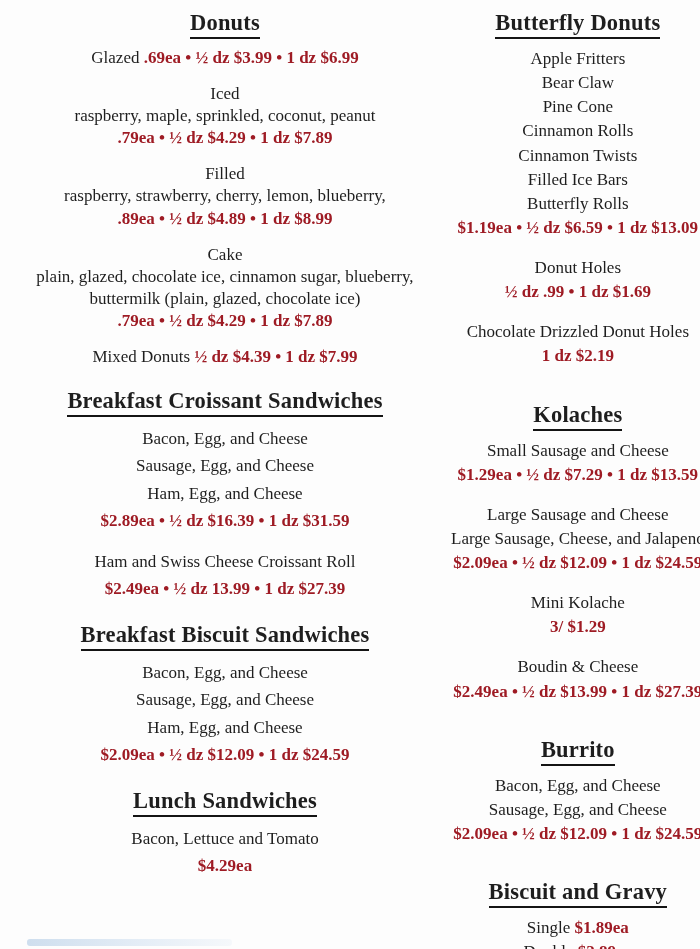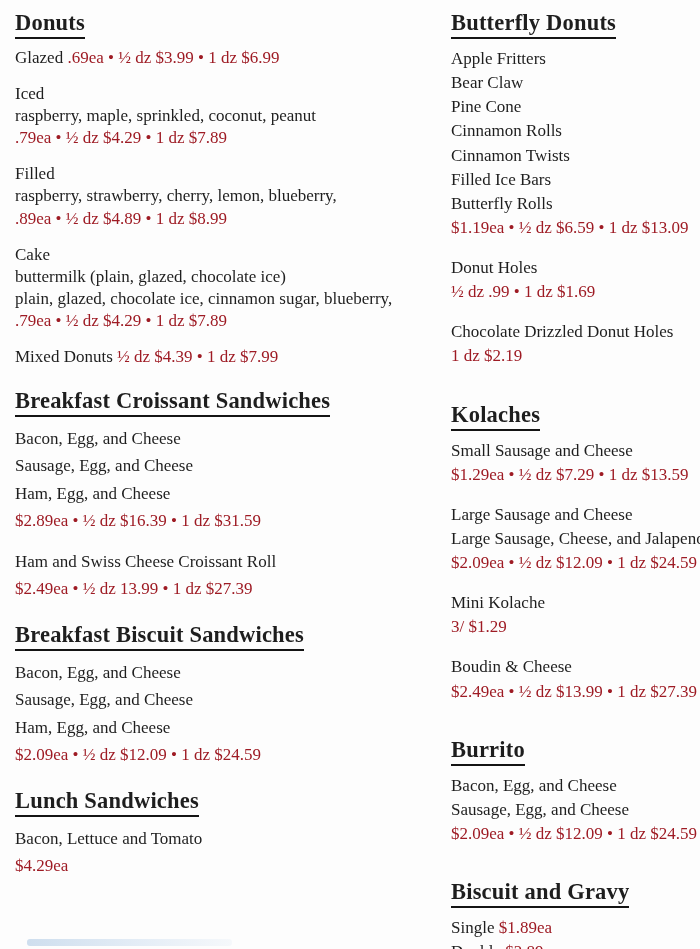--- a/index.html
+++ b/index.html
@@ -15,20 +15,21 @@
     font-family:"Liberation Serif","DejaVu Serif",serif;
     font-size:17px;
     position:relative;
   }
   .menu{
     display:flex;
     gap:16px;
     padding:10px 6px 0 15px;
     width:100%;
     height:100%;
+    text-align:center;
   }
   .col{display:flex;flex-direction:column;}
   .col-left{flex:0 0 420px;}
   .col-right{flex:1 1 auto;}
   .section{margin-bottom:20px;}
   .col-right .section{margin-bottom:17px;}
   .section-title{
     font-size:22.5px;
     font-weight:bold;
     letter-spacing:0.2px;
@@ -43,21 +44,21 @@
   .block:last-child{margin-bottom:0;}
   .col-right .block{margin-bottom:16px;}
   .line{white-space:nowrap;}
   
   .col-left .section:first-child .line{line-height:1.3;}
   .col-left .section:not(:first-child) .line{line-height:1.6;}
   .col-right .line{line-height:1.42;}
   .seg-b{font-weight:normal;}
   .seg-i{}
   .seg-r{}
-  .seg-p{color:var(--price);font-weight:normal;}
+  .seg-p{color:var(--price);font-weight:bold;}
   .artifact-bar{
     position:absolute;
     left:27px;
     bottom:3px;
     width:205px;
     height:7px;
     border-radius:3px;
     background:linear-gradient(90deg, rgba(150,185,220,0.45), rgba(170,200,230,0.28) 60%, rgba(190,212,235,0.12));
   }
 </style>
@@ -76,22 +77,22 @@
           <div class="line"><span class="seg-i">raspberry, maple, sprinkled, coconut, peanut</span></div>
           <div class="line"><span class="seg-p">.79ea • ½ dz $4.29 • 1 dz $7.89</span></div>
         </div>
         <div class="block">
           <div class="line"><span class="seg-b">Filled</span></div>
           <div class="line"><span class="seg-i">raspberry, strawberry, cherry, lemon, blueberry,</span></div>
           <div class="line"><span class="seg-p">.89ea • ½ dz $4.89 • 1 dz $8.99</span></div>
         </div>
         <div class="block">
           <div class="line"><span class="seg-b">Cake</span></div>
+          <div class="line"><span class="seg-i">plain, glazed, chocolate ice, cinnamon sugar, blueberry,</span></div>
           <div class="line"><span class="seg-i">buttermilk (plain, glazed, chocolate ice)</span></div>
-          <div class="line"><span class="seg-i">plain, glazed, chocolate ice, cinnamon sugar, blueberry,</span></div>
           <div class="line"><span class="seg-p">.79ea • ½ dz $4.29 • 1 dz $7.89</span></div>
         </div>
         <div class="block">
           <div class="line"><span class="seg-b">Mixed Donuts </span><span class="seg-p">½ dz $4.39 • 1 dz $7.99</span></div>
         </div>
       </div>
       <div class="section">
         <div class="section-title"><span class="tspan">Breakfast Croissant Sandwiches</span></div>
         <div class="block">
           <div class="line"><span class="seg-r">Bacon, Egg, and Cheese</span></div>

